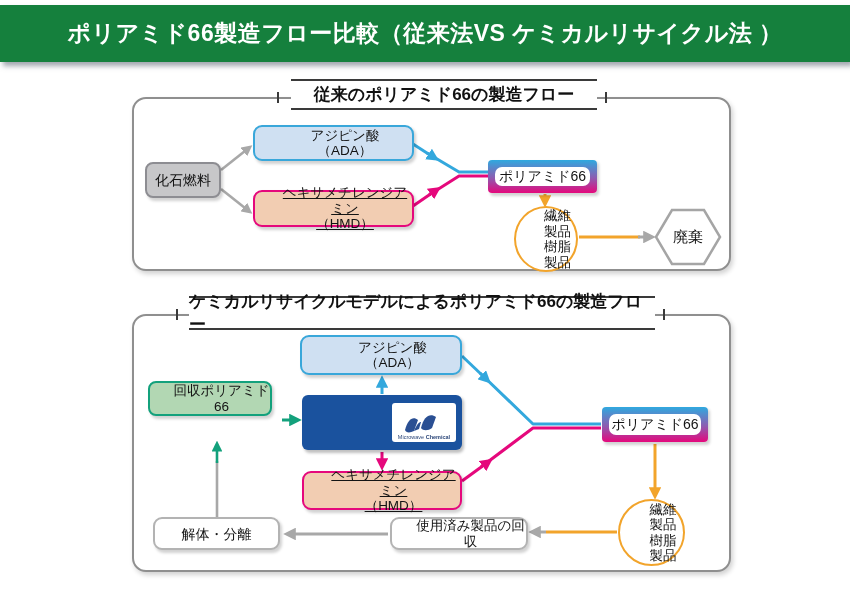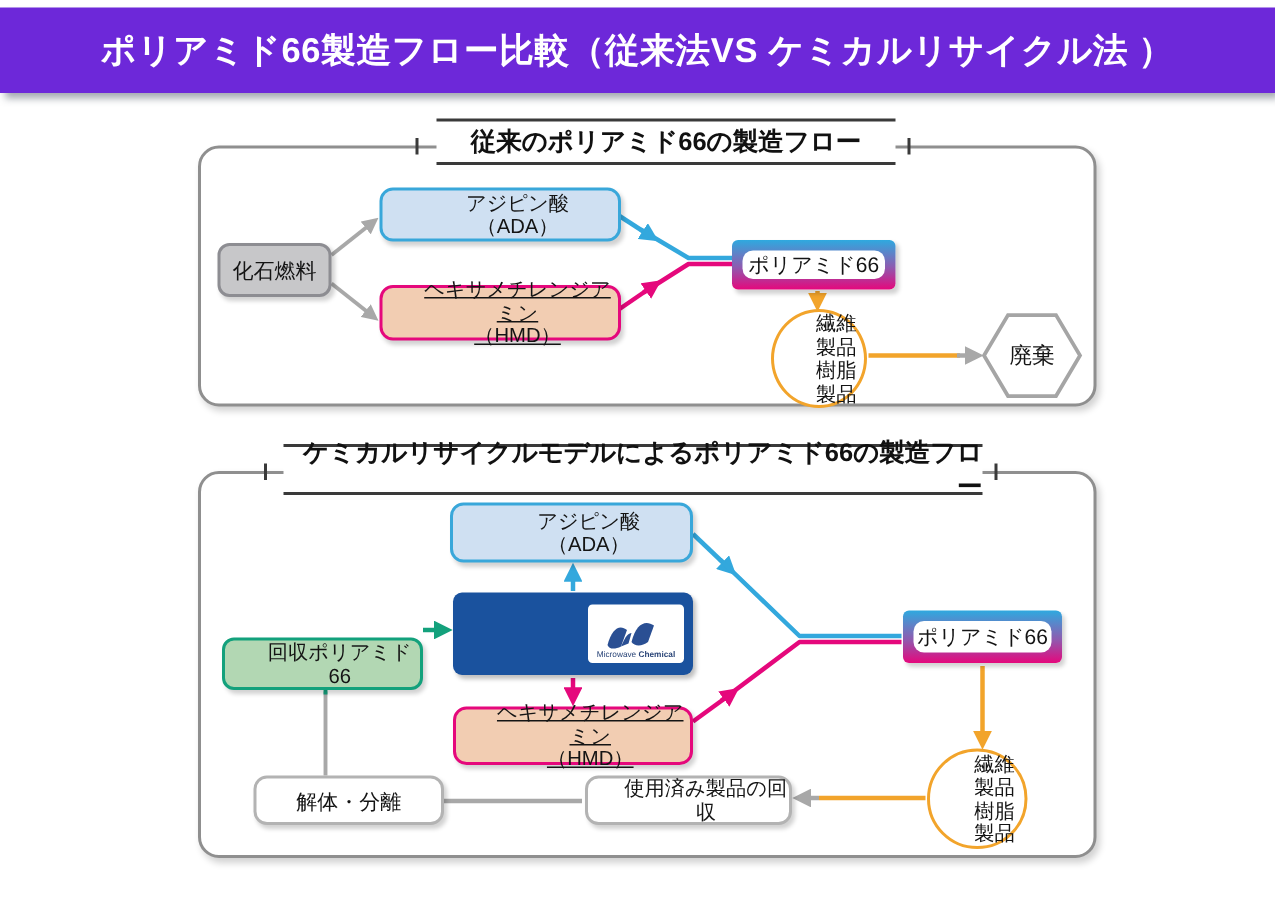--- a/index.html
+++ b/index.html
@@ -5,39 +5,39 @@
   html,body{margin:0;padding:0;}
   body{
     width:850px;height:606px;position:relative;overflow:hidden;
     background:#ffffff;
     font-family:"Liberation Sans","DejaVu Sans",sans-serif;
     color:#141414;
   }
   
   .hdr{
     position:absolute;left:0;top:5px;width:850px;height:57px;
-    background:#6d28d9;color:#fff;
+    background:#15803d;color:#fff;
     display:flex;align-items:center;justify-content:center;
     font-size:23px;font-weight:bold;letter-spacing:.5px;
     box-shadow:3px 4px 5px rgba(70,80,95,.5);
   }
   
   .frame{
     position:absolute;box-sizing:border-box;
     border:2px solid #8f8f8f;border-radius:14px;
     box-shadow:2px 3px 5px rgba(0,0,0,.18);
     z-index:1;background:#fff;
   }
   #frame1{left:132px;top:97px;width:599px;height:174px;}
   #frame2{left:132px;top:314px;width:599px;height:258px;}
   .sec-title{
     position:absolute;box-sizing:border-box;background:#fff;
     border-top:2px solid #3a3a3a;border-bottom:2px solid #3a3a3a;
     display:flex;align-items:center;justify-content:center;
-    font-size:17px;font-weight:bold;color:#111;z-index:5;text-align:right;
+    font-size:17px;font-weight:bold;color:#111;z-index:5;
   }
   #title1{left:291px;top:79px;width:306px;height:31px;}
   #title2{left:189px;top:296px;width:466px;height:34px;}
   .tick{position:absolute;width:2px;height:11px;background:#3a3a3a;z-index:5;}
   
   .node{
     position:absolute;box-sizing:border-box;z-index:4;
     display:flex;flex-direction:column;align-items:center;justify-content:center;
     text-align:center;background:#fff;
     box-shadow:2px 2.5px 3px rgba(0,0,0,.18);
@@ -172,21 +172,21 @@
 
 <div class="node circle l2" style="left:514px;top:206px;width:64px;height:66px;">
   <span>繊維製品</span>
   <span>樹脂製品</span>
 </div>
 
 <div class="hexlabel" style="left:660px;top:222px;width:56px;height:30px;">
   <span>廃棄</span>
 </div>
 
-<div class="node recov l2" style="left:148px;top:425px;width:134px;height:35px;">
+<div class="node recov l2" style="left:148px;top:381px;width:124px;height:35px;">
   <span>回収ポリアミド66</span>
 </div>
 
 <div class="micro" style="left:302px;top:395px;width:160px;height:55px;">
   <div class="mc-logo">
     <svg width="50" height="24" viewBox="0 0 50 24">
       <path d="M6,20 C9,9 14,6 19,10 L15,21 C11,23 7,23 6,20 Z" fill="#2a4f93"></path>
       <path d="M22,18 C25,6 31,3 37,7 L33,18 C29,21 24,21 22,18 Z" fill="#2a4f93"></path>
       <path d="M15,21 C18,14 20,12 22,12 L20,19 Z" fill="#2a4f93"></path>
     </svg>
@@ -215,15 +215,15 @@
 
 <div class="node circle l2" style="left:618px;top:499px;width:67px;height:67px;">
   <span>繊維製品</span>
   <span>樹脂製品</span>
 </div>
 
 <div class="node plain l2" style="left:390px;top:517px;width:138px;height:33px;">
   <span>使用済み製品の回収</span>
 </div>
 
-<div class="node plain l1" style="left:153px;top:517px;width:127px;height:33px;margin-left:16px;">
+<div class="node plain l1" style="left:153px;top:517px;width:127px;height:33px;">
   <span>解体・分離</span>
 </div>
 
 </body></html>

